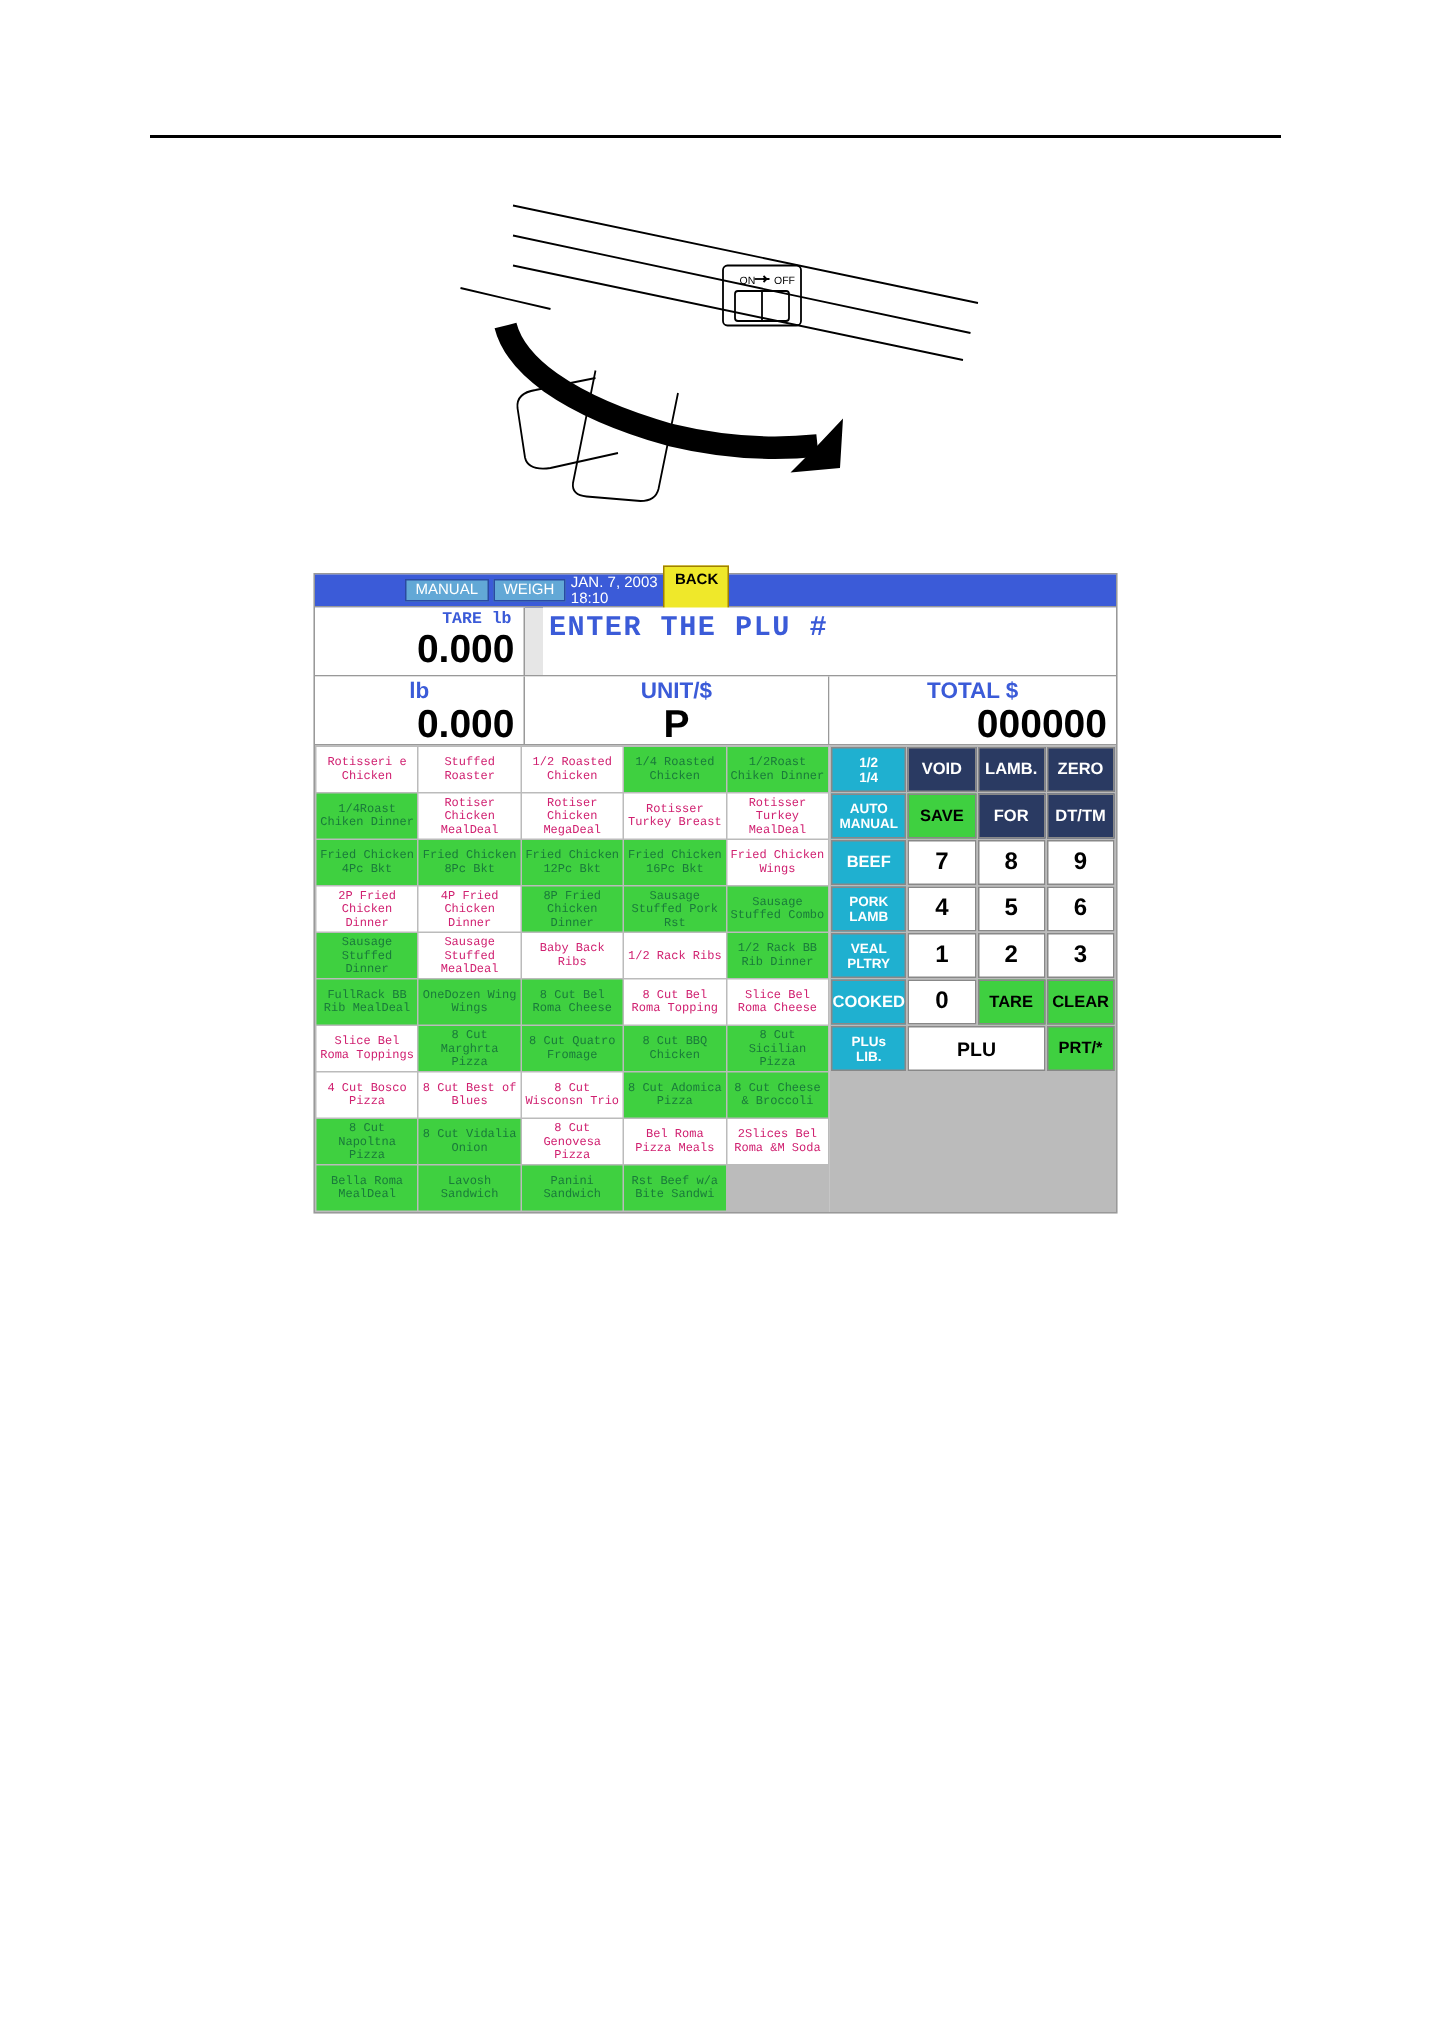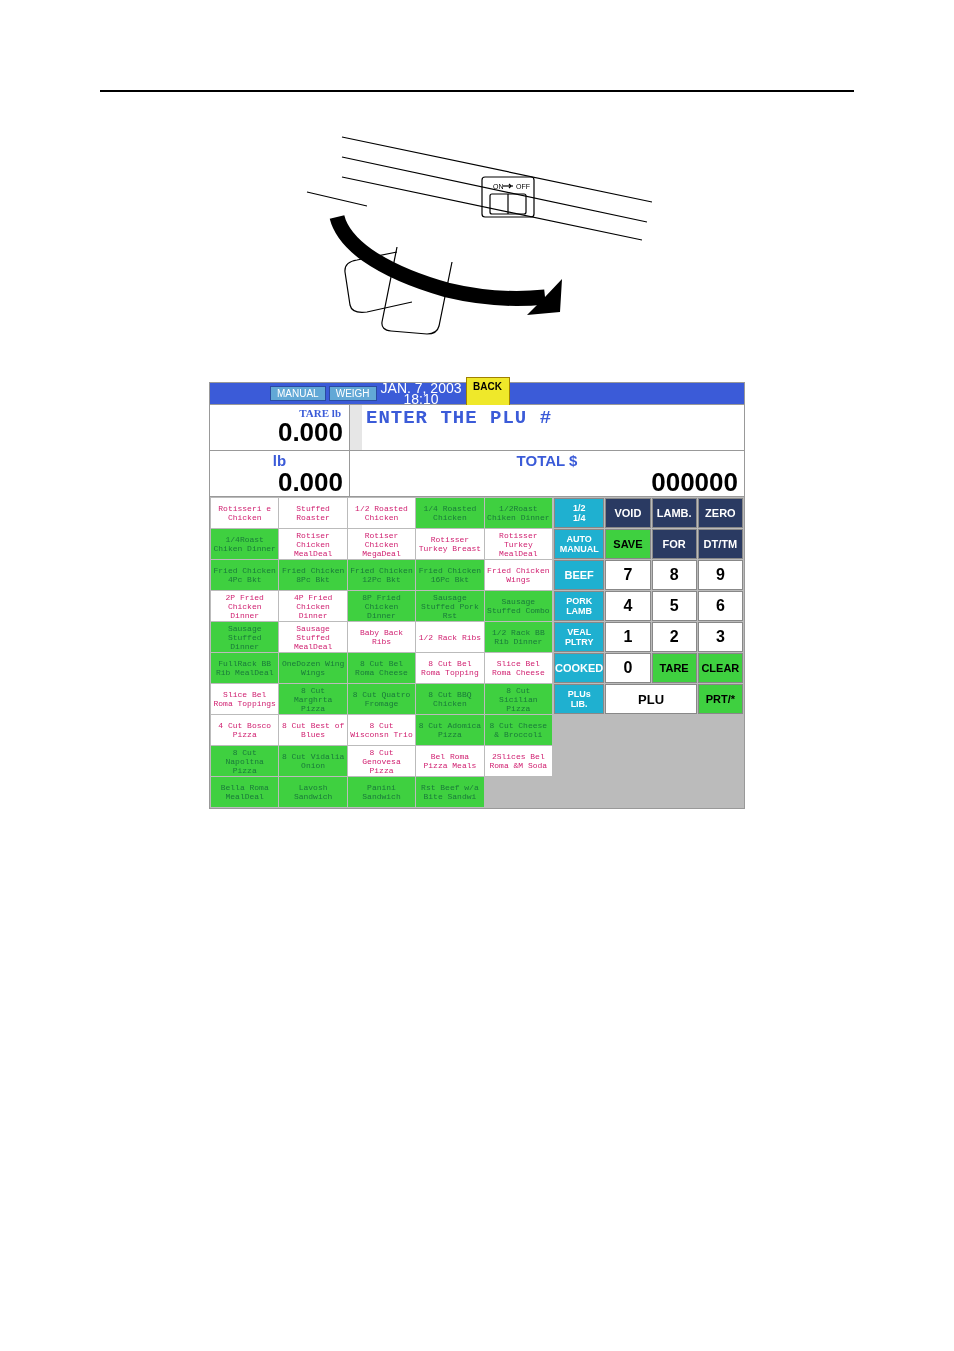--- a/index.html
+++ b/index.html
@@ -6,25 +6,25 @@
   body { width:954px; height:1351px; background:#fff; font-family:Arial,sans-serif; color:#000; position:relative; }
   .page { padding:80px 100px 40px; }
   .divider { border-top:2.5px solid #000; margin:10px 0 30px; }
   .illus { width:360px; height:220px; margin:20px auto 40px; position:relative; }
   .illus svg { width:100%; height:100%; }
   .screen { width:536px; margin:0 auto; border:1px solid #999; background:#e6e6e6; font-family:'Courier New',monospace; font-size:11px; }
   .top-bar { background:#3b5bd8; color:#fff; display:flex; align-items:center; height:22px; border-bottom:1px solid #999; font-family:Arial,sans-serif; }
   .tb-spacer { flex:0 0 60px; }
   .tb-btn { background:#62a8d6; color:#fff; border:1px solid #2a4aa0; padding:1px 6px; font-size:10px; font-family:Arial,sans-serif; }
   .tb-title { flex:1; text-align:center; font-weight:bold; font-size:10px; line-height:11px; }
-  .tb-date { font-size:14px; text-align:center; padding:12px 4px; line-height:11px; }
+  .tb-date { font-size:10px; text-align:left; padding:12px 4px; line-height:11px; }
   .tb-back { background:#efe82a; color:#000; border:1px solid #a08000; width:44px; height:34px; font-weight:bold; font-size:10px; font-family:Arial,sans-serif; text-align:center; line-height:18px; margin-right:2px; }
   .row2 { display:flex; height:46px; border-bottom:1px solid #999; }
   .tare-box { flex:0 0 140px; background:#fff; border-right:1px solid #999; display:flex; flex-direction:column; }
-  .tare-label { text-align:right; padding:2px 8px 0 0; font-size:11px; color:#3b5bd8; font-family:Liberation Serif, serif; font-weight:bold; }
+  .tare-label { text-align:right; padding:2px 8px 0 0; font-size:11px; color:#3b5bd8; font-family:Liberation Mono, monospace; font-weight:bold; }
   .tare-val { font-size:26px; text-align:right; padding:0 6px; font-family:Arial,sans-serif; font-weight:bold; line-height:26px; }
   .plu-box { flex:1; background:#fff; display:flex; align-items:flex-start; padding:2px 4px;margin-left:12px; }
   .plu-text { color:#3b5bd8; font-size:19px; font-family:'Courier New',monospace; font-weight:bold; letter-spacing:1px; }
   .row3 { display:flex; height:46px; border-bottom:1px solid #999; }
   .col3 { border-right:1px solid #999; background:#fff; display:flex; flex-direction:column; }
   .c1 { flex:0 0 140px; }
   .c2 { flex:0 0 203px; }
   .c3 { flex:1; border-right:none; }
   .col3-label { text-align:center; color:#3b5bd8; font-size:15px; font-weight:bold; font-family:Arial,sans-serif; padding-top:1px; }
   .col3-val { font-size:26px; text-align:right; padding:0 6px; font-family:Arial,sans-serif; font-weight:bold; line-height:26px; }
@@ -86,20 +86,24 @@
       </div>
       <div class="plu-box">
         <span class="plu-text">ENTER THE PLU #</span>
       </div>
     </div>
 
     <div class="row3">
       <div class="col3 c1">
         <div class="col3-label">lb</div>
         <div class="col3-val">0.000</div>
+      </div>
+      <div class="col3 c2">
+        <div class="col3-label">UNIT/$</div>
+        <div class="col3-val">P</div>
       </div>
       <div class="col3 c3">
         <div class="col3-label">TOTAL $</div>
         <div class="col3-val">000000</div>
       </div>
     </div>
 
     <div class="lower">
       <div class="plu-grid" id="plu-grid">
           <div class="plu-cell">Rotisseri e Chicken</div>

